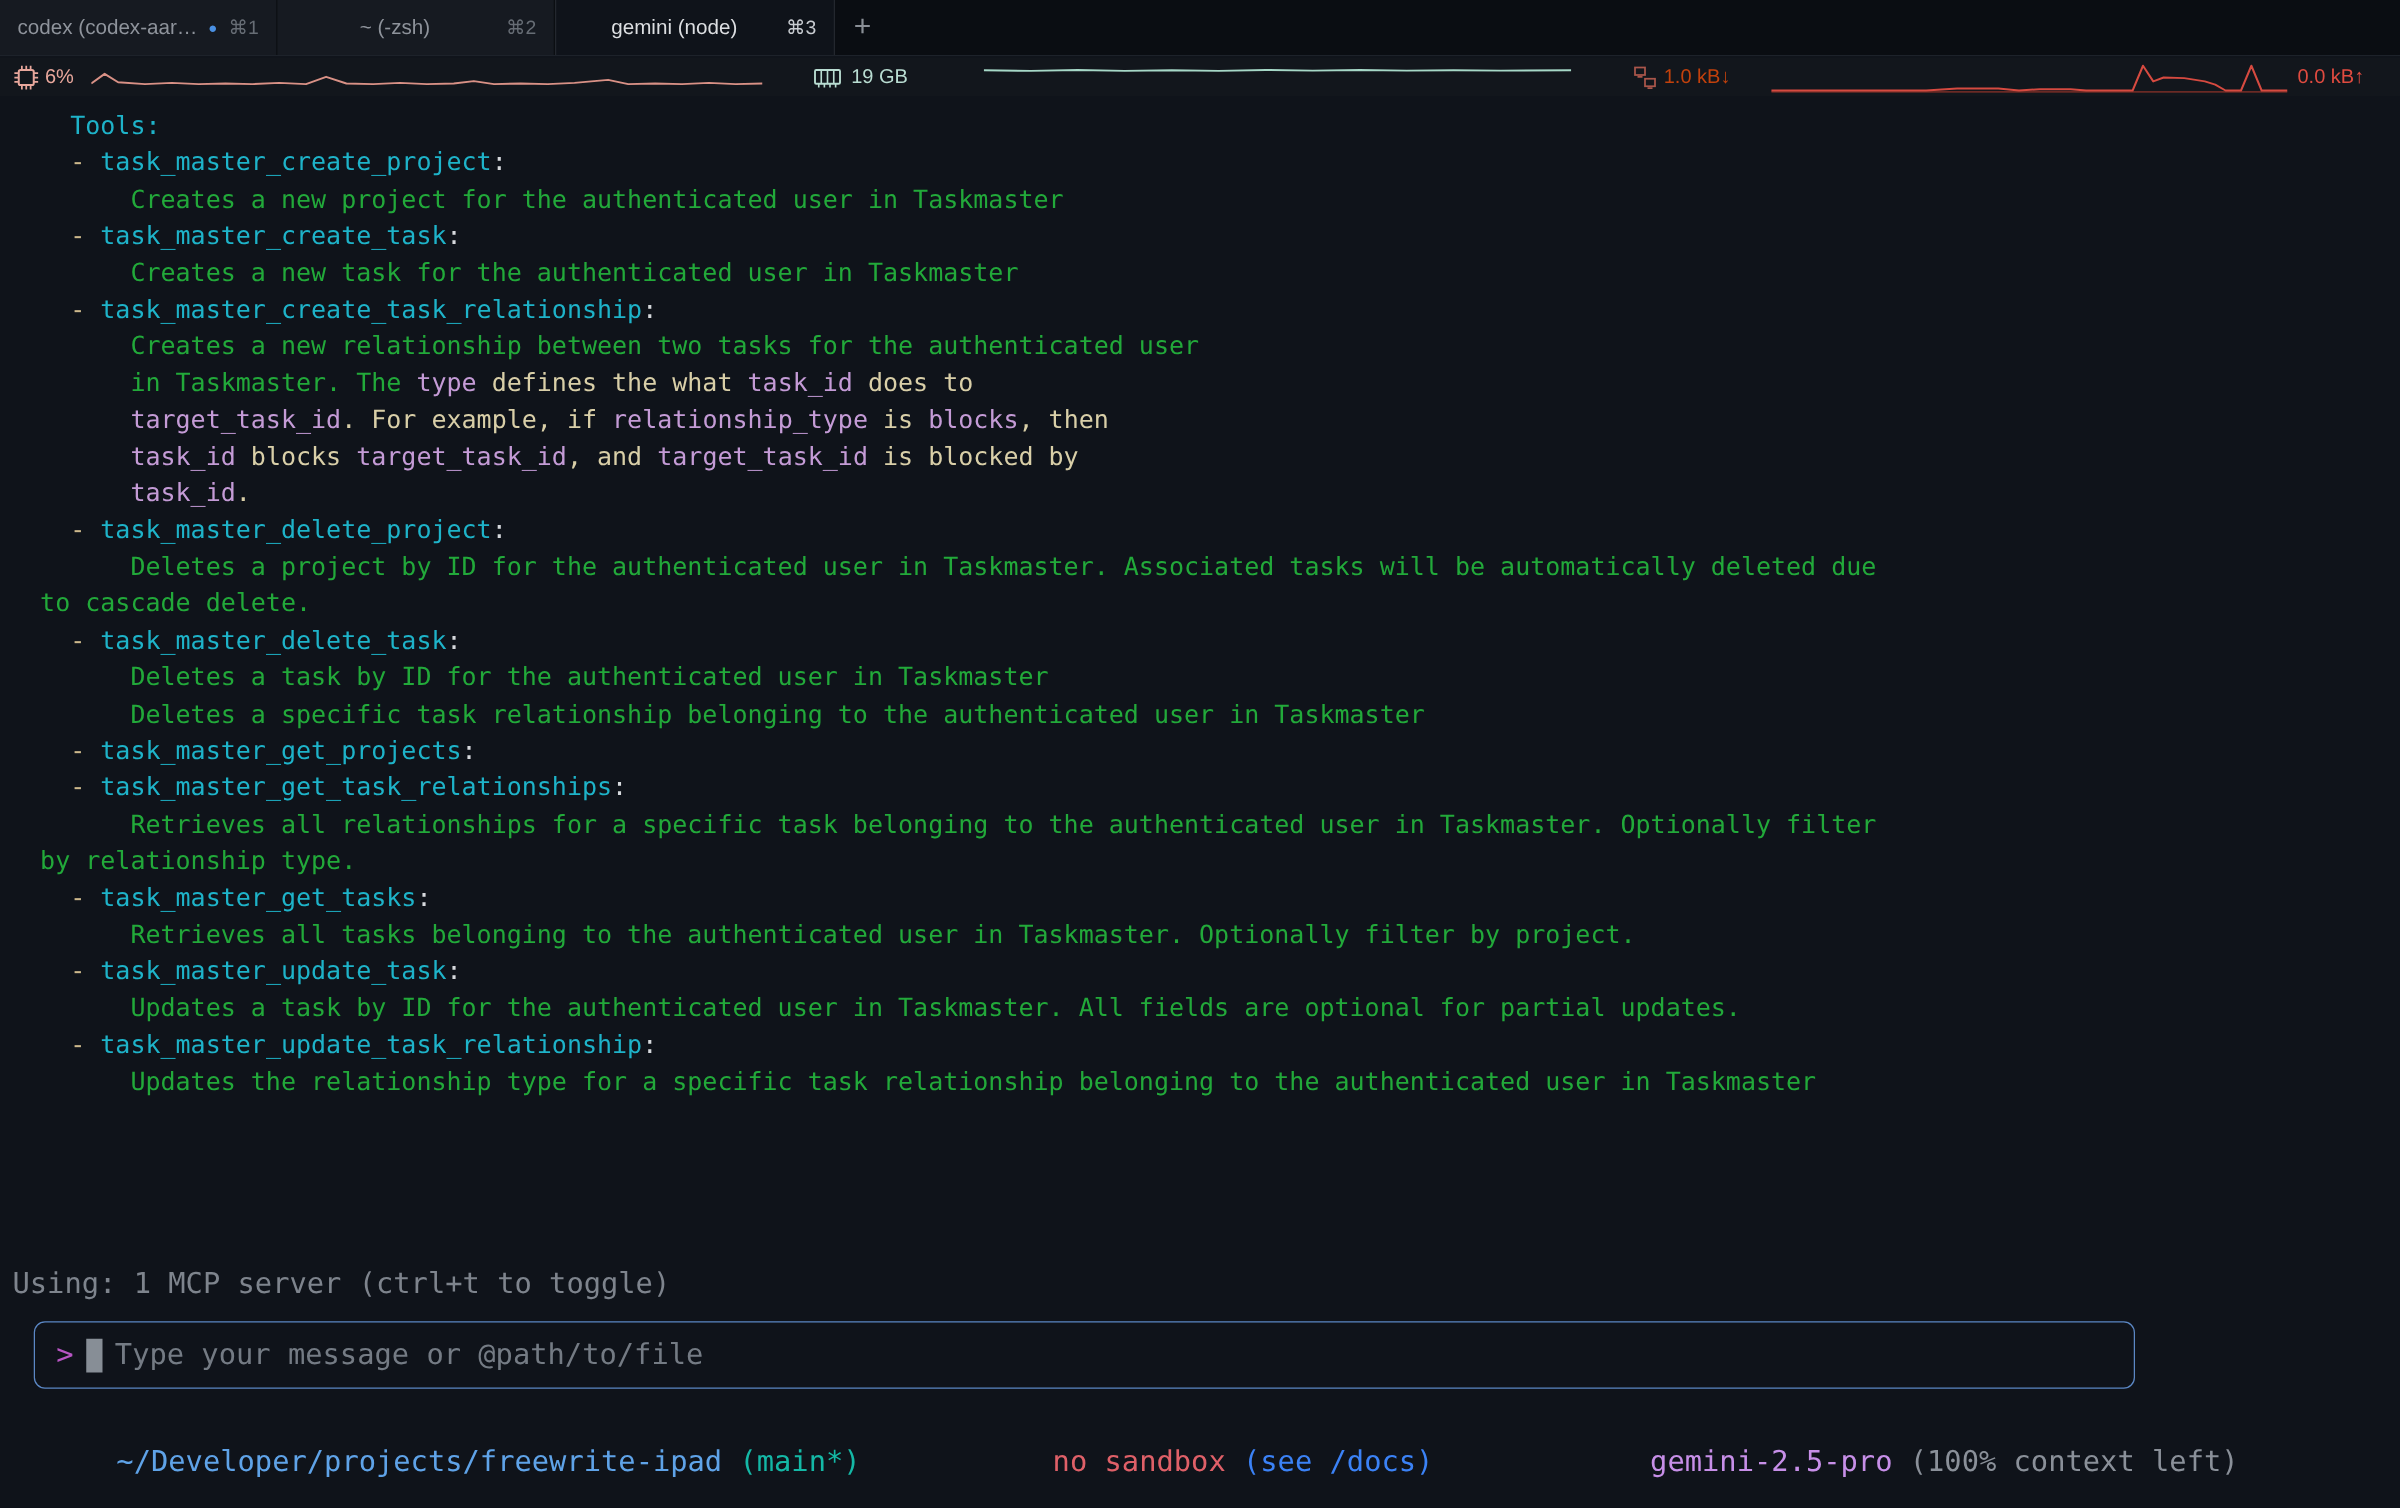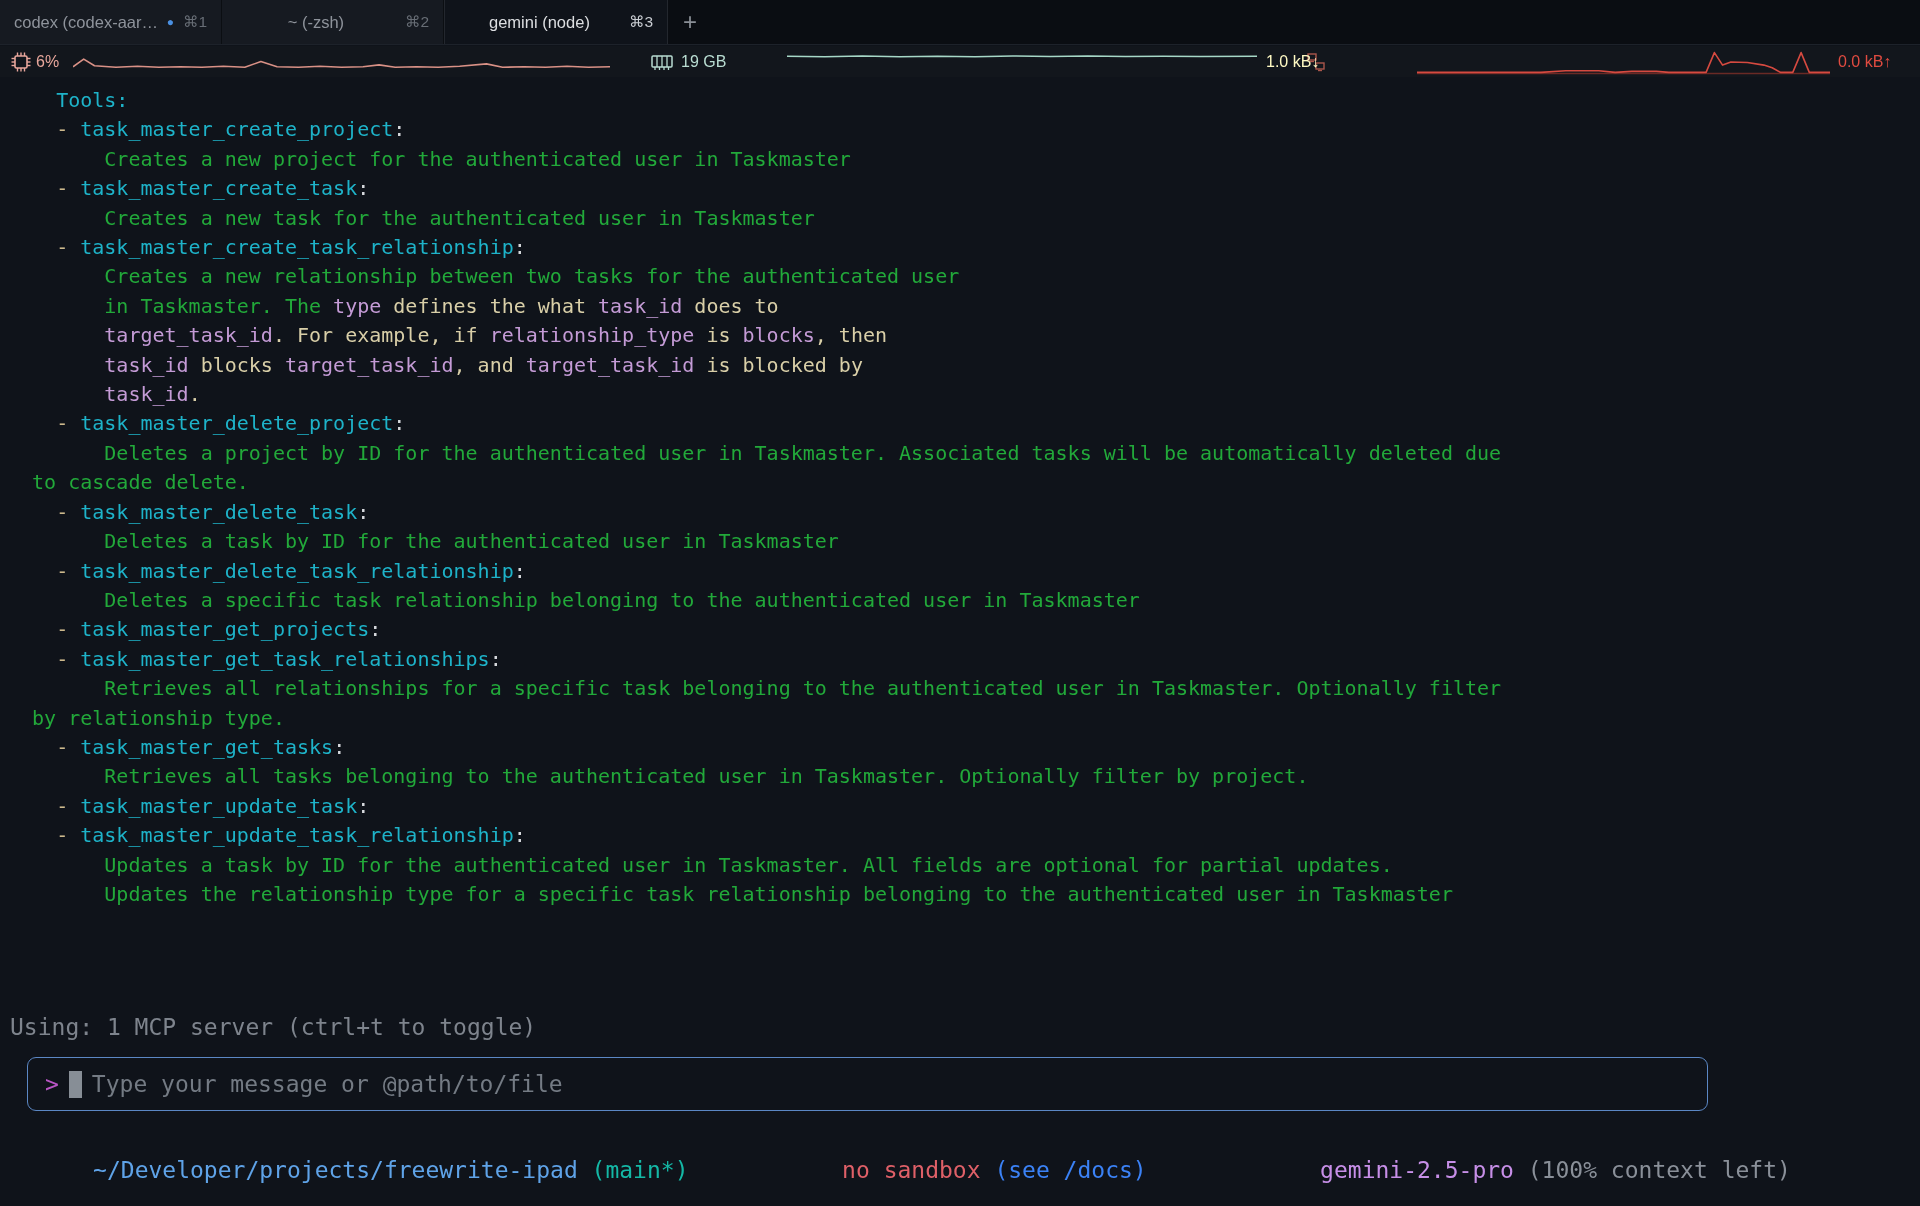--- a/index.html
+++ b/index.html
@@ -30,21 +30,21 @@
   .statusbar { position:absolute; top:46px; left:0; width:100%; height:31px;
                background:#12161c; font-family:"Liberation Sans", sans-serif; font-size:16px; }
   .sb-item { position:absolute; top:0; height:31px; display:flex; align-items:center; }
   .sb-cpu-icon   { left:10px; }
   .sb-cpu-val    { left:36px; color:#e8a79c; }
   .sb-cpu-graph  { left:73px; top:4px; }
   .sb-mem-icon   { left:650px; }
   .sb-mem-val    { left:681px; color:#b9ddd2; }
   .sb-mem-graph  { left:787px; top:4px; }
   .sb-net-icon   { left:1306px; }
-  .sb-net-down   { left:1266px; color:#fef9c3; }
+  .sb-net-down   { left:1331px; color:#c2410c; }
   .sb-net-graph  { left:1417px; top:3px; }
   .sb-net-up     { left:1838px; color:#e04b40; }
   .spark { display:block; }
 
   
   .content { position:absolute; top:86px; left:8px; right:0;
              font-size:20px; line-height:29.4px; }
   .tline { white-space:pre; }
 
   
@@ -171,31 +171,30 @@
       <div class="tline"><span class="c-gr">        Creates a new relationship between two tasks for the authenticated user</span></div>
       <div class="tline"><span class="c-gr">        in Taskmaster. The </span><span class="c-pu">type</span><span class="c-cream"> defines the what </span><span class="c-pu">task_id</span><span class="c-cream"> does to</span></div>
       <div class="tline"><span class="c-pu">        target_task_id</span><span class="c-cream">. For example, if </span><span class="c-pu">relationship_type</span><span class="c-cream"> is </span><span class="c-pu">blocks</span><span class="c-cream">, then</span></div>
       <div class="tline"><span class="c-pu">        task_id</span><span class="c-cream"> blocks </span><span class="c-pu">target_task_id</span><span class="c-cream">, and </span><span class="c-pu">target_task_id</span><span class="c-cream"> is blocked by</span></div>
       <div class="tline"><span class="c-pu">        task_id</span><span class="c-cream">.</span></div>
       <div class="tline"><span class="c-tan">    - </span><span class="c-cy">task_master_delete_project</span><span class="c-wh">:</span></div>
       <div class="tline"><span class="c-gr">        Deletes a project by ID for the authenticated user in Taskmaster. Associated tasks will be automatically deleted due</span></div>
       <div class="tline"><span class="c-gr">  to cascade delete.</span></div>
       <div class="tline"><span class="c-tan">    - </span><span class="c-cy">task_master_delete_task</span><span class="c-wh">:</span></div>
       <div class="tline"><span class="c-gr">        Deletes a task by ID for the authenticated user in Taskmaster</span></div>
-      <div class="tline"><span class="c-tan">    - </span><span class="c-cy">task_master_delete_task_relationship</span><span class="c-wh">:</span></div>
       <div class="tline"><span class="c-gr">        Deletes a specific task relationship belonging to the authenticated user in Taskmaster</span></div>
       <div class="tline"><span class="c-tan">    - </span><span class="c-cy">task_master_get_projects</span><span class="c-wh">:</span></div>
       <div class="tline"><span class="c-tan">    - </span><span class="c-cy">task_master_get_task_relationships</span><span class="c-wh">:</span></div>
       <div class="tline"><span class="c-gr">        Retrieves all relationships for a specific task belonging to the authenticated user in Taskmaster. Optionally filter</span></div>
       <div class="tline"><span class="c-gr">  by relationship type.</span></div>
       <div class="tline"><span class="c-tan">    - </span><span class="c-cy">task_master_get_tasks</span><span class="c-wh">:</span></div>
       <div class="tline"><span class="c-gr">        Retrieves all tasks belonging to the authenticated user in Taskmaster. Optionally filter by project.</span></div>
       <div class="tline"><span class="c-tan">    - </span><span class="c-cy">task_master_update_task</span><span class="c-wh">:</span></div>
+      <div class="tline"><span class="c-gr">        Updates a task by ID for the authenticated user in Taskmaster. All fields are optional for partial updates.</span></div>
       <div class="tline"><span class="c-tan">    - </span><span class="c-cy">task_master_update_task_relationship</span><span class="c-wh">:</span></div>
-      <div class="tline"><span class="c-gr">        Updates a task by ID for the authenticated user in Taskmaster. All fields are optional for partial updates.</span></div>
       <div class="tline"><span class="c-gr">        Updates the relationship type for a specific task relationship belonging to the authenticated user in Taskmaster</span></div>
     </div>
 
   <div class="mcp">Using: 1 MCP server (ctrl+t to toggle)</div>
 
   <div class="inputbox">
     <span class="prompt">&gt;</span>
     <span class="cursor"></span>
     <span class="placeholder">Type your message or @path/to/file</span>
   </div>

